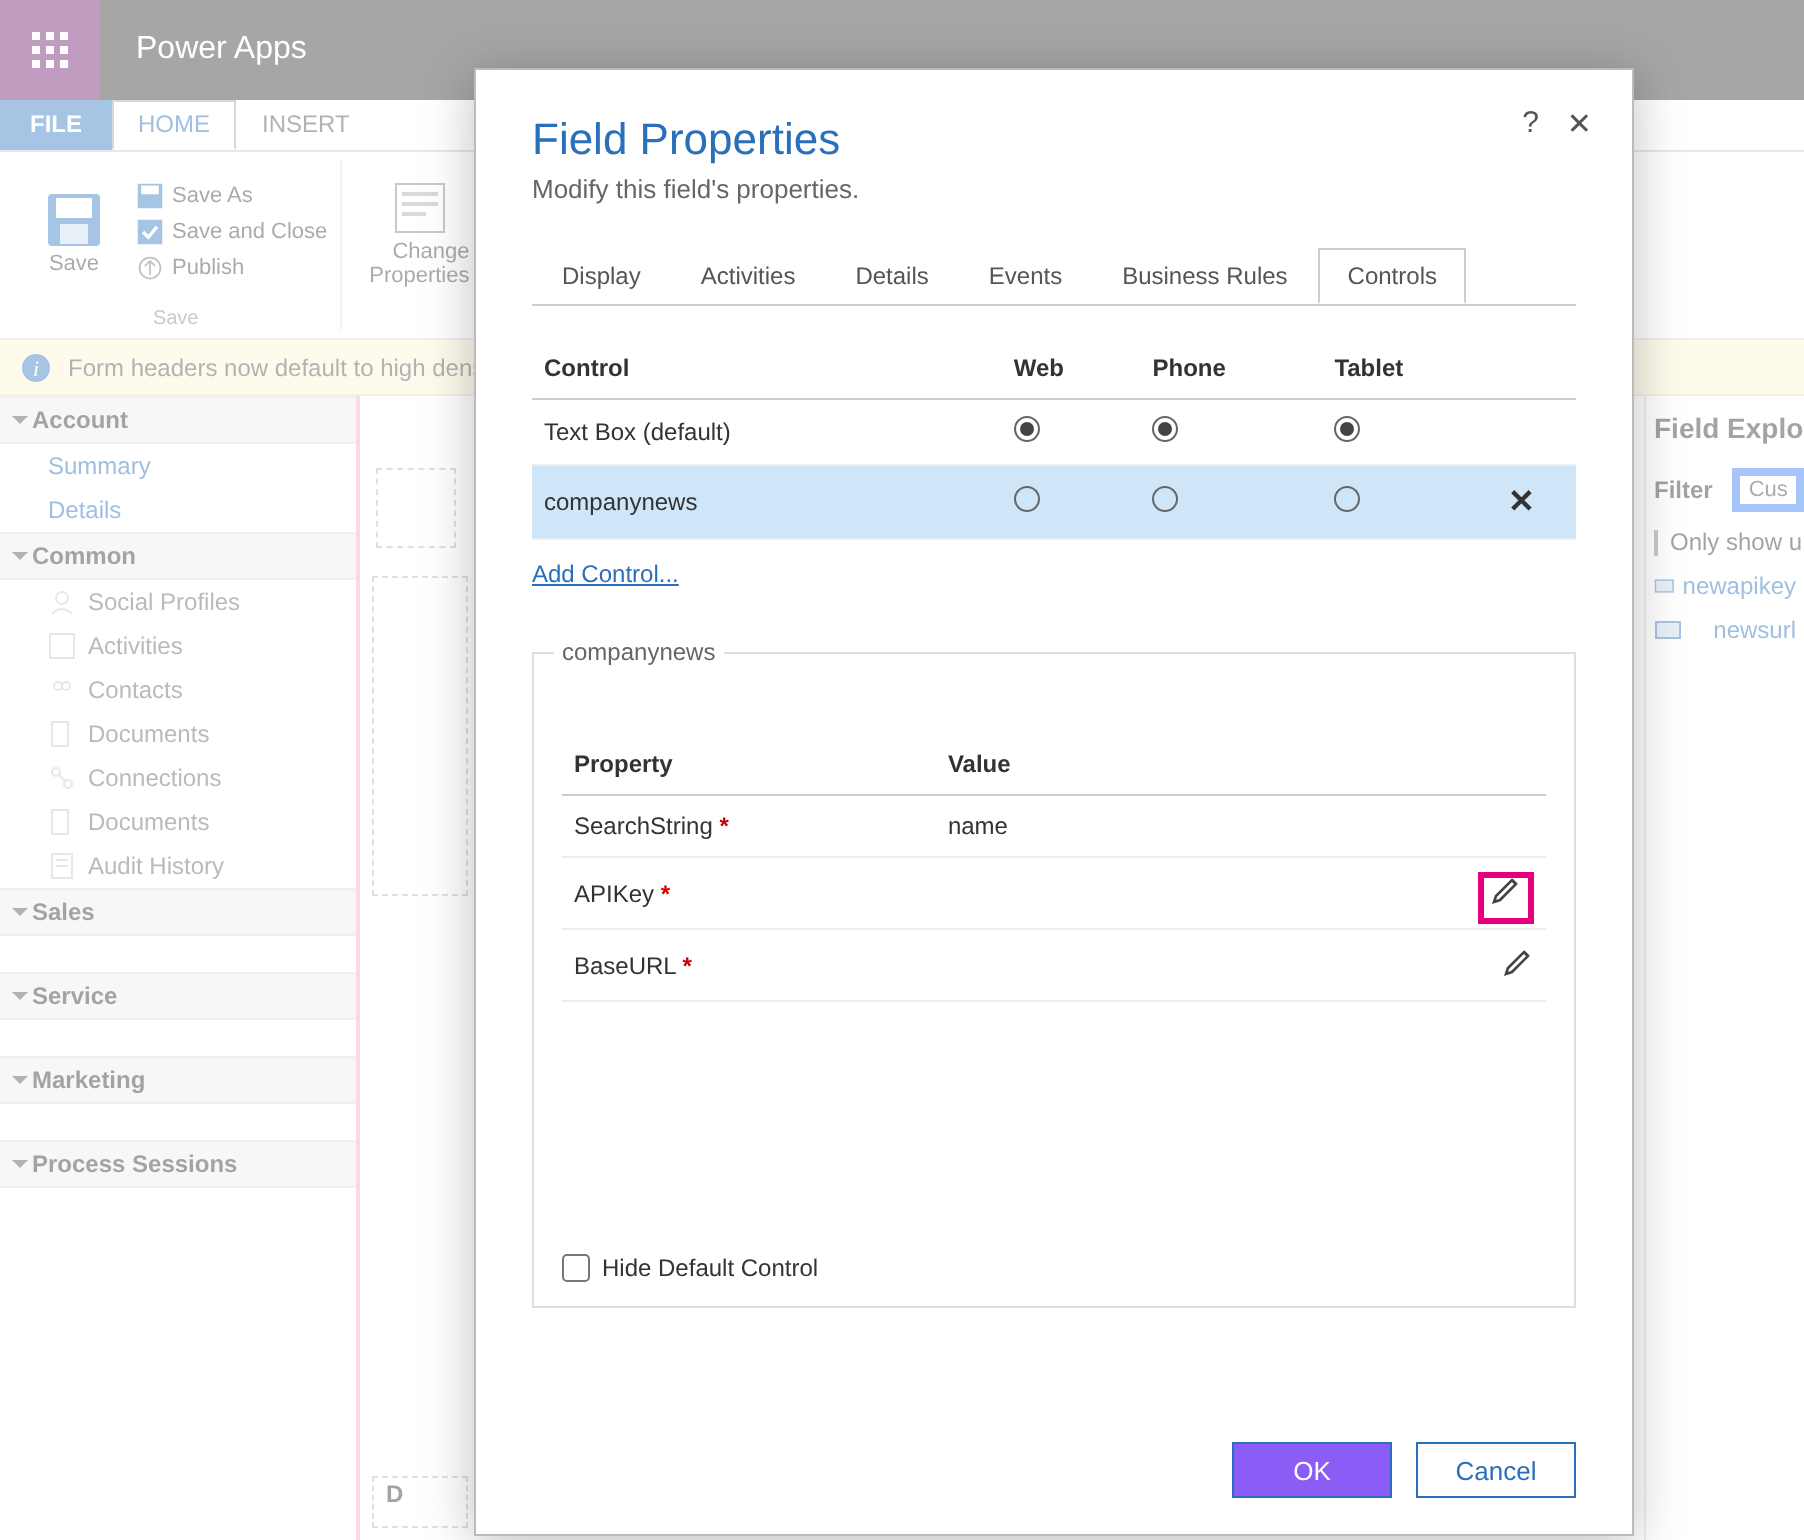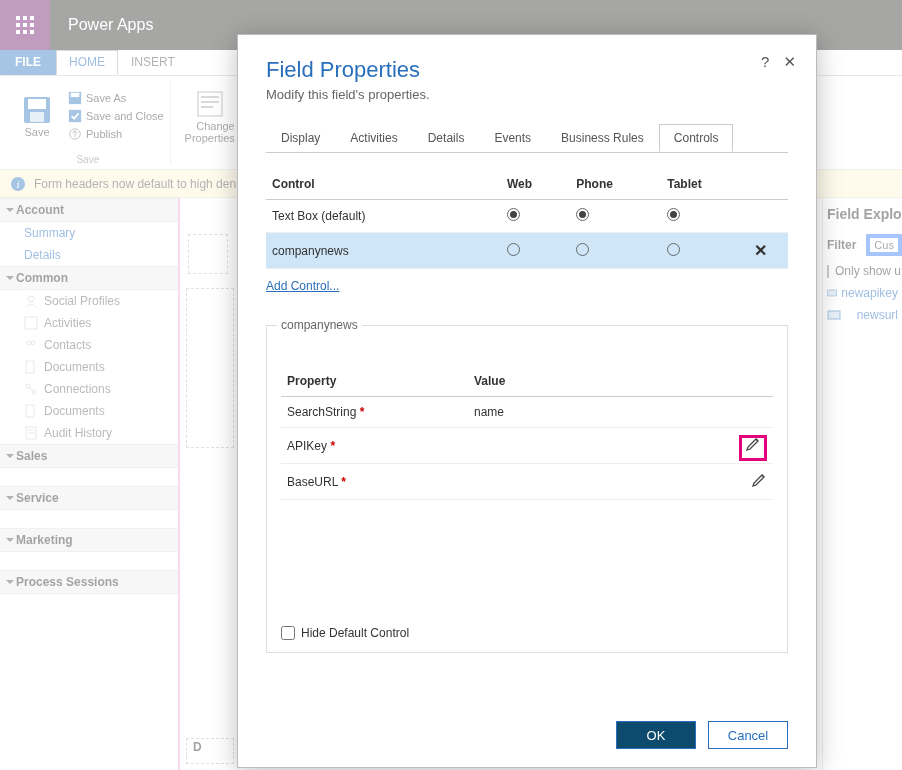--- a/index.html
+++ b/index.html
@@ -86,21 +86,21 @@
 .req { color: #c00; font-weight: 600; }
 .pencil { cursor: pointer; }
 .pencil svg { width: 16px; height: 16px; }
 .pencil.highlight { border: 3px solid #e6007e; padding: 3px; }
 
 .hide-default { margin-top: 14px; display: flex; align-items: center; gap: 6px; font-size: 12px; color: #333; }
 .hide-default input { width: 14px; height: 14px; }
 
 .modal-footer { padding: 14px 28px 18px 0; display: flex; justify-content: flex-end; gap: 12px; }
 .btn { min-width: 80px; height: 28px; font-size: 13px; border: 1px solid #2a6fbb; cursor: pointer; display: flex; align-items: center; justify-content: center; }
-.btn.primary { background: #0c4a6e; color: #fff; margin-left: 21px; }
+.btn.primary { background: #8b5cf6; color: #fff; margin-left: 21px; }
 .btn.secondary { background: #fff; color: #2a6fbb; }
 
 .cutoff-filter { background:#fff; border:4px solid #3b82f6; font-size:11px; padding:1px 4px; color:#444; margin-left:4px; }
 .cb { width:13px; height:13px; border:1px solid #888; display:inline-block; }
 </style>
 </head>
 <body>
 
 <div class="titlebar">
   <div class="waffle">

